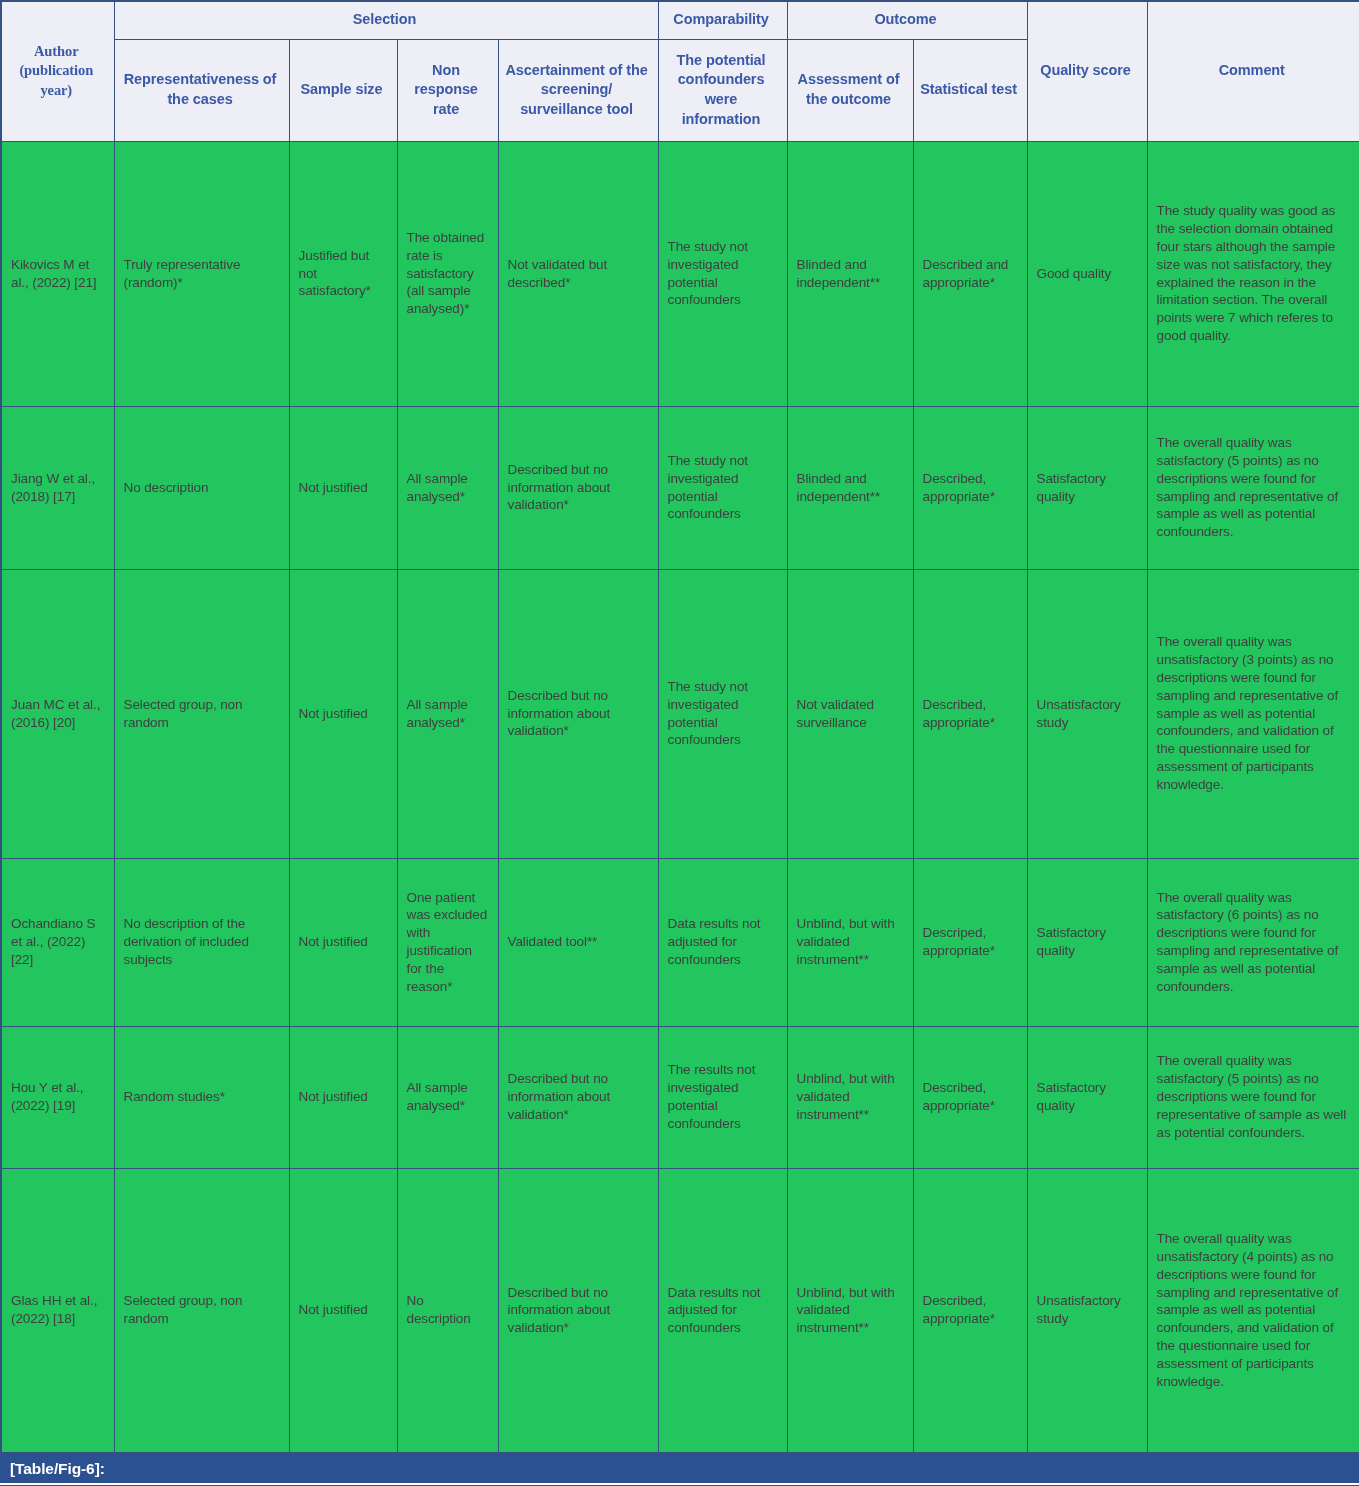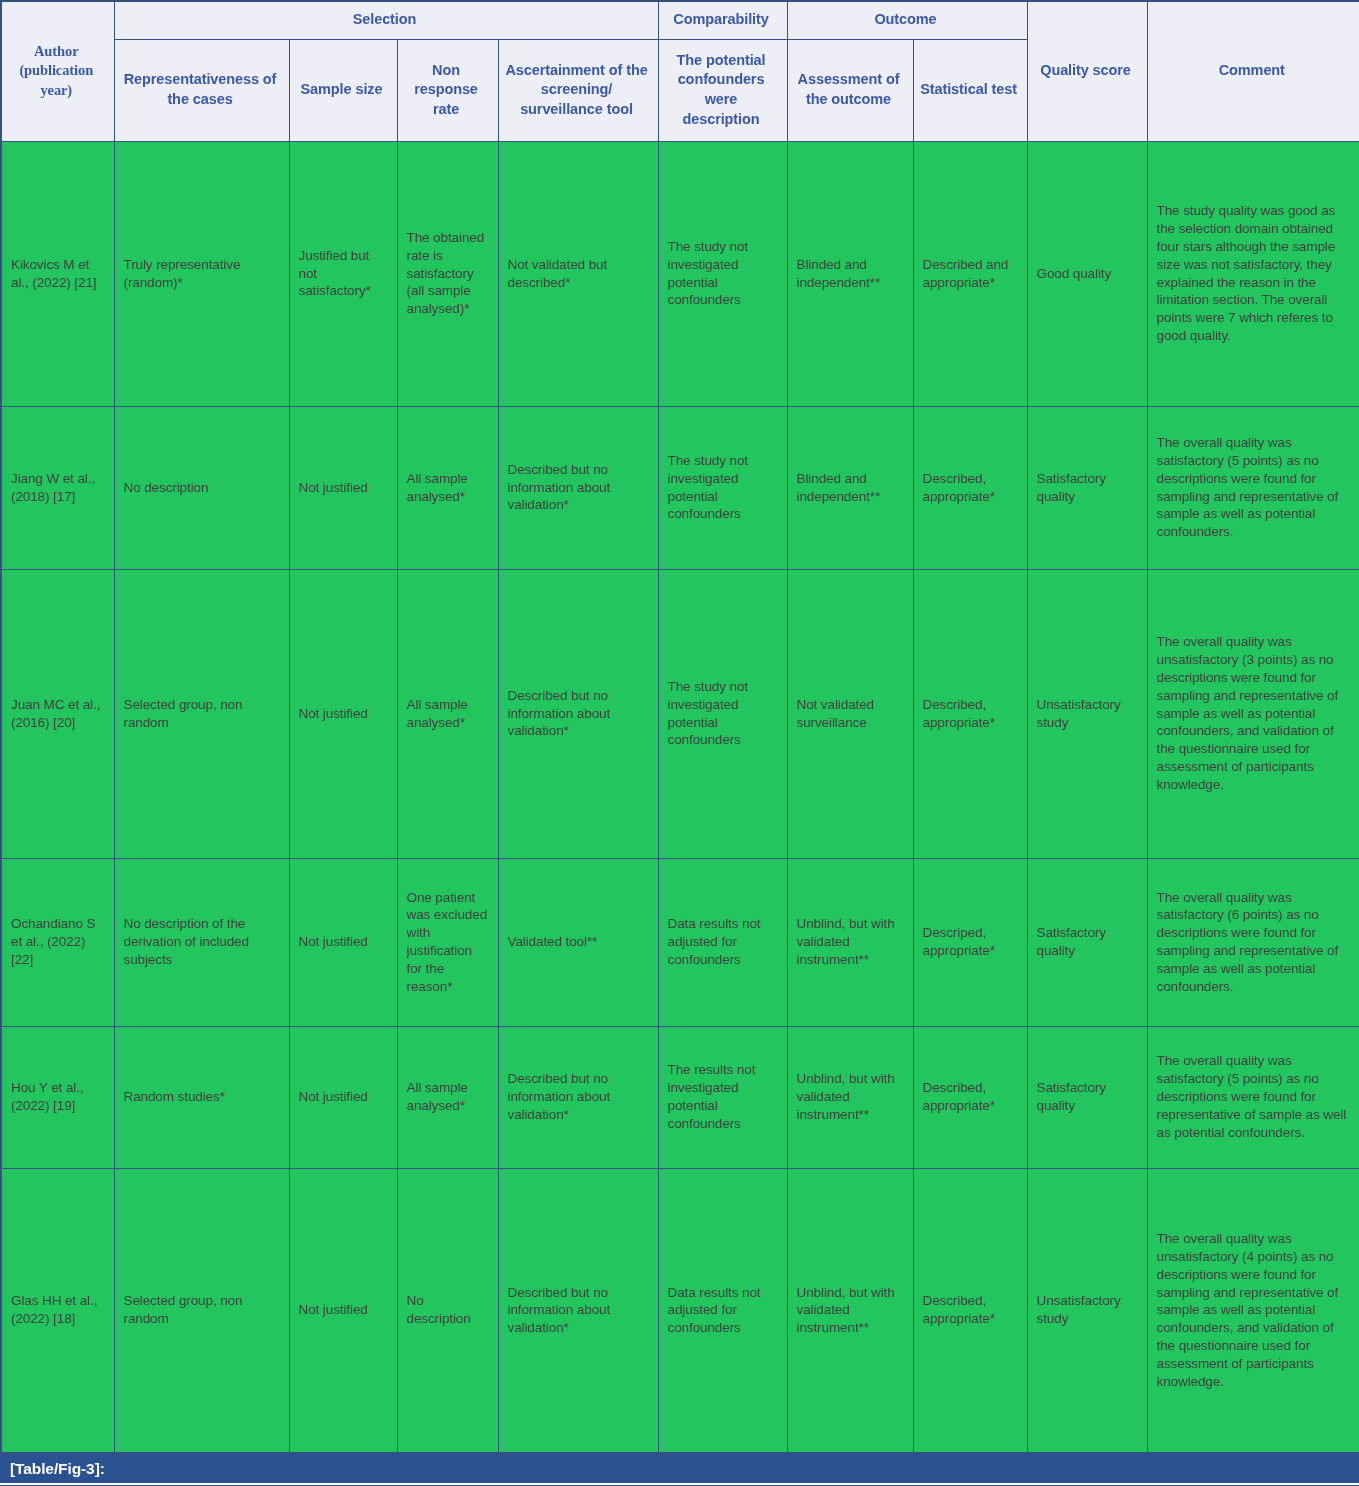--- a/index.html
+++ b/index.html
@@ -95,21 +95,21 @@
         <th>Comparability</th>
         <th colspan="2">Outcome</th>
         <th rowspan="2">Quality score</th>
         <th rowspan="2">Comment</th>
       </tr>
       <tr class="sub-row">
         <th>Representativeness of the cases</th>
         <th>Sample size</th>
         <th>Non response rate</th>
         <th>Ascertainment of the screening/ surveillance tool</th>
-        <th>The potential confounders were description</th>
+        <th>The potential confounders were information</th>
         <th>Assessment of the outcome</th>
         <th>Statistical test</th>
       </tr>
     </thead>
     <tbody>
       <tr class="r1">
         <td>Kikovics M et al., (2022) [21]</td>
         <td>Truly representative (random)*</td>
         <td>Justified but not satisfactory*</td>
         <td>The obtained rate is satisfactory (all sample analysed)*</td>
@@ -177,16 +177,16 @@
         <td>Data results not adjusted for confounders</td>
         <td>Unblind, but with validated instrument**</td>
         <td>Described, appropriate*</td>
         <td>Unsatisfactory study</td>
         <td>The overall quality was unsatisfactory (4 points) as no descriptions were found for sampling and representative of sample as well as potential confounders, and validation of the questionnaire used for assessment of participants knowledge.</td>
       </tr>
     </tbody>
   </table>
 
   <div class="caption-bar">
-    <b>[Table/Fig-3]:</b>
+    <b>[Table/Fig-6]:</b>
   </div>
   <div class="bottom-rule"></div>
 </div>
 
 </body></html>

